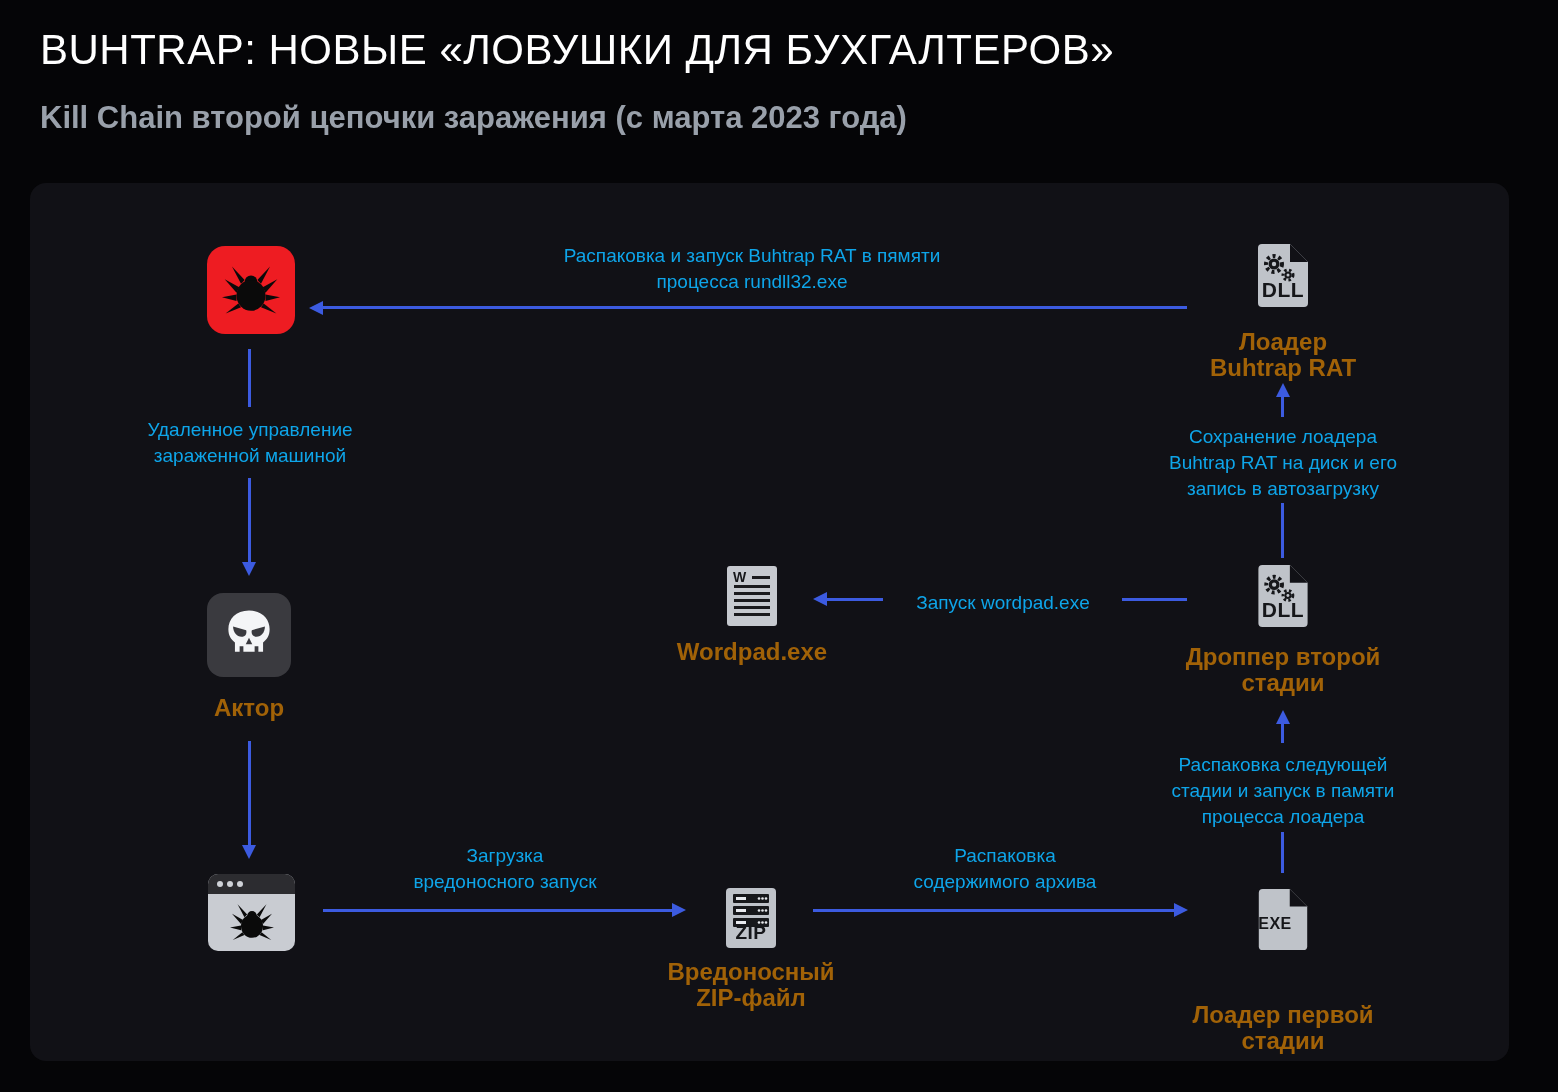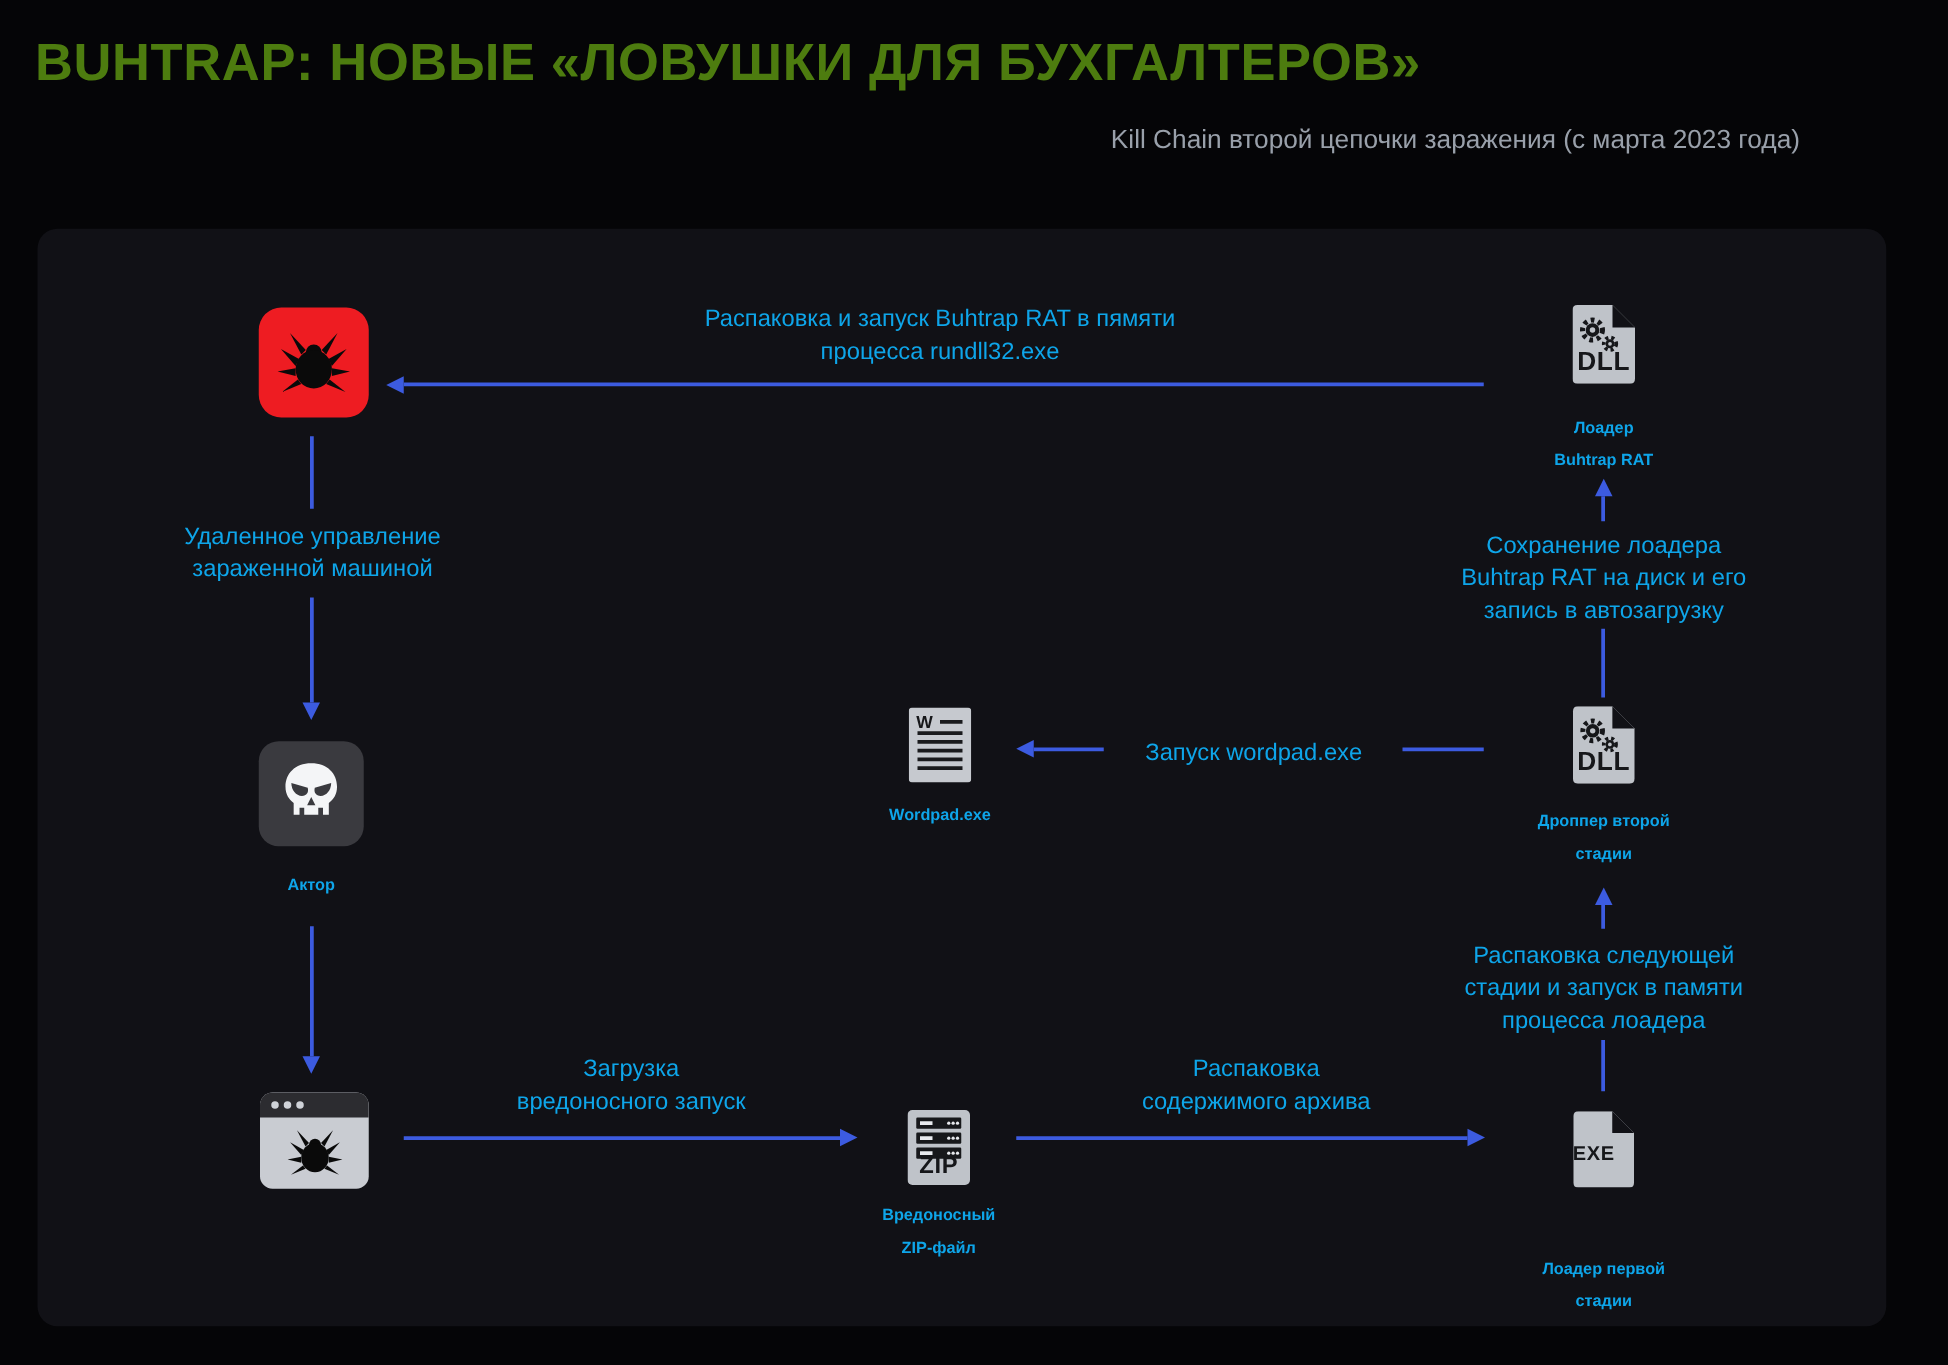--- a/index.html
+++ b/index.html
@@ -1,26 +1,26 @@
 <!DOCTYPE html>
 <html><head>
 <meta charset="utf-8">
 <style>
   html,body{margin:0;padding:0;background:#050507;}
   body{width:1558px;height:1092px;position:relative;overflow:hidden;
        font-family:"Liberation Sans",sans-serif;-webkit-font-smoothing:antialiased;}
-  .page-title{position:absolute;left:28px;top:26px;width:1400px;margin:0;
-    color:#4d7c0f;font-size:42px;font-weight:700;letter-spacing:.5px;}
+  .page-title{position:absolute;left:40px;top:26px;width:1400px;margin:0;
+    color:#ffffff;font-size:42px;font-weight:400;letter-spacing:.5px;}
   .page-subtitle{position:absolute;left:40px;top:100px;width:1400px;margin:0;
-    color:#99a0aa;font-size:21px;font-weight:400;text-align:right;}
+    color:#99a0aa;font-size:31px;font-weight:700;}
   .panel{position:absolute;left:30px;top:183px;width:1479px;height:878px;
     background:#111116;border-radius:16px;}
   .annotation{position:absolute;color:#0ea5e9;font-size:19px;line-height:26px;
     text-align:center;white-space:pre-line;}
-  .node-label{position:absolute;color:#0ea5e9;font-size:13px;font-weight:700;
+  .node-label{position:absolute;color:#a16207;font-size:24px;font-weight:700;
     line-height:26px;text-align:center;white-space:pre-line;}
   .hline{position:absolute;height:3px;background:#3c5be0;}
   .vline{position:absolute;width:3px;background:#3c5be0;}
   .ah{position:absolute;width:0;height:0;}
   .ah-left{border-top:7px solid transparent;border-bottom:7px solid transparent;border-right:14px solid #3c5be0;}
   .ah-right{border-top:7px solid transparent;border-bottom:7px solid transparent;border-left:14px solid #3c5be0;}
   .ah-down{border-left:7px solid transparent;border-right:7px solid transparent;border-top:14px solid #3c5be0;}
   .ah-up{border-left:7px solid transparent;border-right:7px solid transparent;border-bottom:14px solid #3c5be0;}
   .rat-box{position:absolute;left:177px;top:63px;width:88px;height:88px;border-radius:18px;background:#ee1c22;}
   .skull-box{position:absolute;left:177px;top:410px;width:84px;height:84px;border-radius:16px;background:#3a3a3f;}

